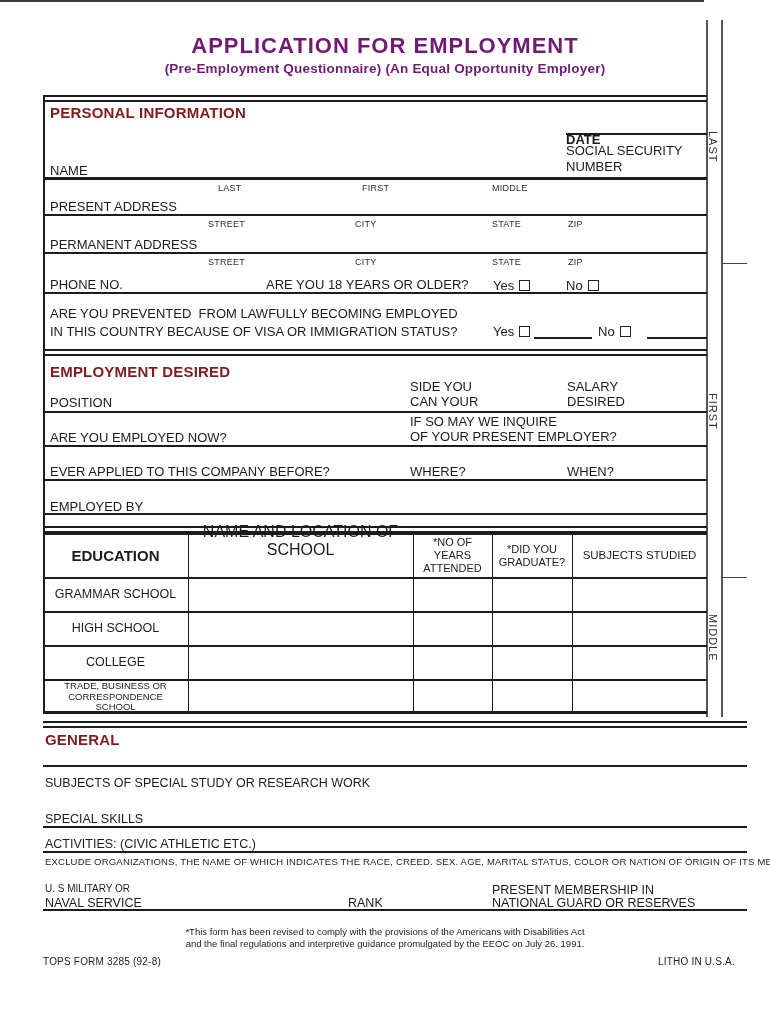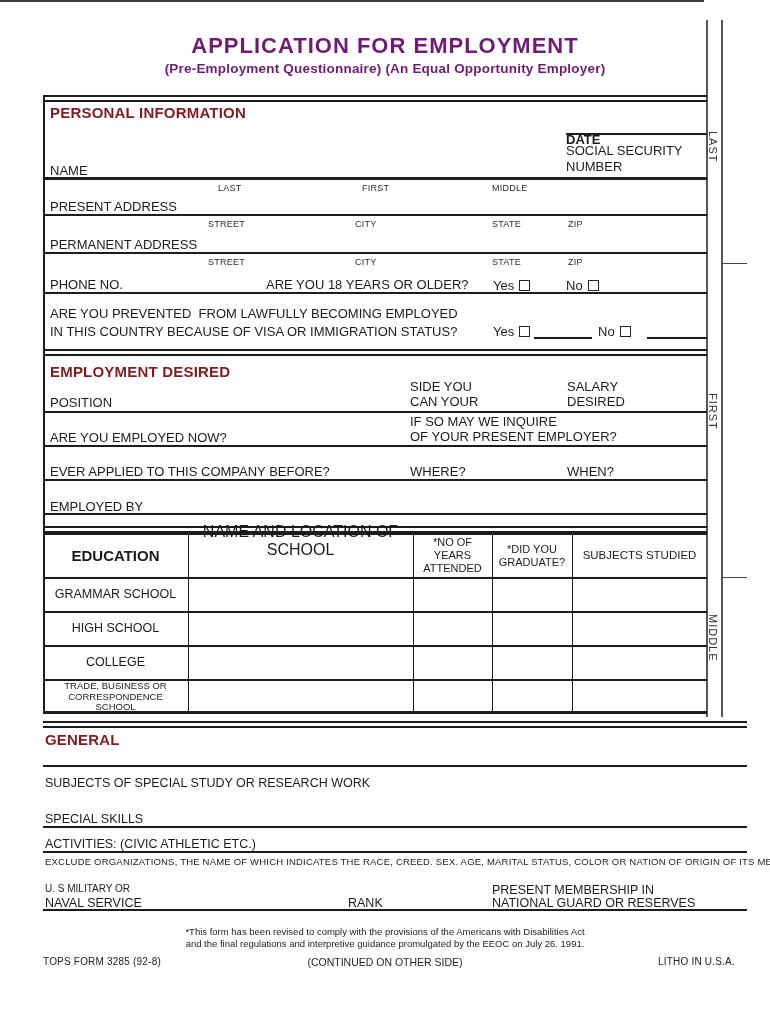--- a/index.html
+++ b/index.html
@@ -177,16 +177,15 @@
   <div class="lbl" style="left:45px;top:883px;font-size:10px;">U. S MILITARY OR</div>
   <div class="lbl" style="left:45px;top:896px;font-size:12.5px;">NAVAL SERVICE</div>
   <div class="lbl" style="left:348px;top:896px;font-size:12.5px;">RANK</div>
   <div class="lbl" style="left:492px;top:883px;font-size:12.5px;">PRESENT MEMBERSHIP IN</div>
   <div class="lbl" style="left:492px;top:896px;font-size:12.5px;">NATIONAL GUARD OR RESERVES</div>
   <div class="hl" style="left:43px;top:909px;width:704px;"></div>
 
   <div class="ttl" style="top:926px;font-size:9.5px;font-weight:normal;color:#222;">*This form has been revised to comply with the provisions of the Americans with Disabilities Act</div>
   <div class="ttl" style="top:938px;font-size:9.5px;font-weight:normal;color:#222;">and the final regulations and interpretive guidance promulgated by the EEOC on July 26. 1991.</div>
   <div class="fine" style="left:43px;top:956px;font-size:10px;">TOPS FORM 3285 (92-8)</div>
-  <div class="ttl" style="top:956px;font-size:10.5px;font-weight:normal;color:#222;">(CONTINUED ON OTHER SIDE)</div>
   <div class="fine" style="left:658px;top:956px;font-size:10px;">LITHO IN U.S.A.</div>
 
 </div>
 
 </body></html>

